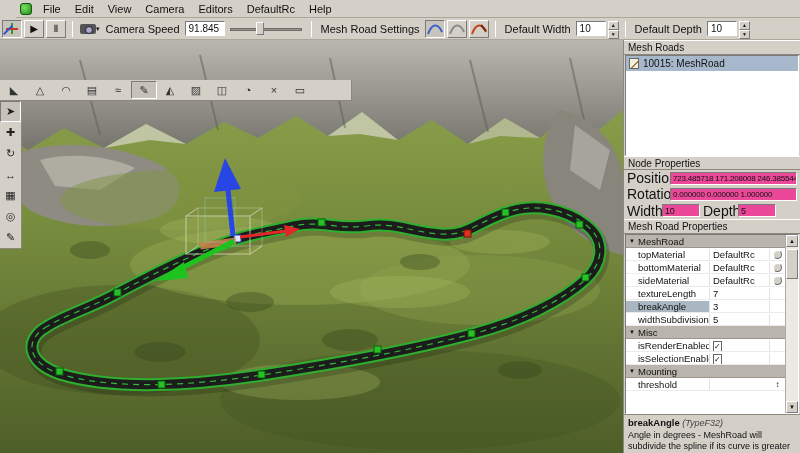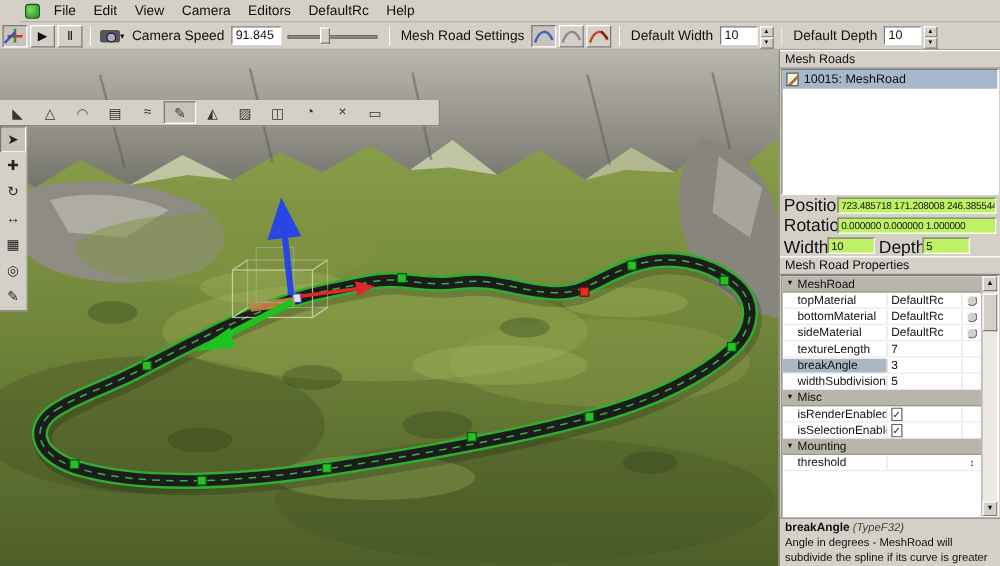--- a/index.html
+++ b/index.html
@@ -46,21 +46,21 @@
 
   
   .right { position:absolute; top:40px; left:623px; width:177px; height:413px; background:#d4d0c8; border-left:1px solid #8a887f; display:flex; flex-direction:column; font-size:10px; z-index:4; }
   .hdr { height:15px; flex:0 0 15px; display:flex; align-items:center; padding:0 4px; background:#d4d0c8; border-top:1px solid #fff; border-bottom:1px solid #8a887f; font-size:10px; }
   .listbox { flex:0 0 101px; background:#fff; border:1px solid; border-color:#7a7a7a #fff #fff #7a7a7a; margin:0 1px; overflow:hidden; }
   .listitem { height:15px; display:flex; align-items:center; gap:4px; padding:0 3px; }
   .listitem.sel { background:#a8b8cc; }
   .docico { width:10px; height:11px; background:linear-gradient(135deg,#f4f0e2 55%,#a87840 55%, #a87840 70%, #f4f0e2 70%); border:1px solid #6a6656; }
   .nprow { flex:0 0 16px; display:flex; align-items:center; gap:3px; padding:0 3px; }
   .nplabel { width:40px; font-size:14px; }
-  .npfield { flex:1; height:13px; background:#bef264; border:1px solid; border-color:#7a7a7a #fff #fff #7a7a7a; font-size:8px; letter-spacing:-0.2px; white-space:nowrap; overflow:hidden; display:flex; align-items:center; padding:0 2px; }
+  .npfield { flex:1; height:13px; background:#ec4899; border:1px solid; border-color:#7a7a7a #fff #fff #7a7a7a; font-size:8px; letter-spacing:-0.2px; white-space:nowrap; overflow:hidden; display:flex; align-items:center; padding:0 2px; }
   .npfield.small { flex:0 0 38px; font-size:9px; }
 
   .grid { flex:1 1 auto; display:flex; background:#fff; border:1px solid; border-color:#7a7a7a #fff #fff #7a7a7a; margin:0 1px; overflow:hidden; }
   .gridrows { flex:1; display:flex; flex-direction:column; }
   .grow { flex:0 0 13px; display:flex; align-items:center; border-bottom:1px solid #ebebeb; font-size:9.5px; }
   .grow.ghdr { background:#b9b5ac; border-bottom:1px solid #9a968d; font-size:9.5px; }
   .garr { width:12px; text-align:center; font-size:6px; }
   .gname { width:84px; padding-left:12px; border-right:1px solid #e2e2e2; overflow:hidden; white-space:nowrap; }
   .gname.sel { background:#aab6c2; }
   .gval { flex:1; padding-left:3px; border-right:1px solid #e2e2e2; overflow:hidden; white-space:nowrap; }
@@ -316,20 +316,23 @@
         <span>Mesh Roads</span>
       </div>
 
     <div class="listbox">
       <div class="listitem sel">
         <span class="docico"></span>
         <span>10015: MeshRoad</span>
       </div>
     </div>
 
+    <div class="hdr" style="flex-basis:14px;height:14px;">
+        <span>Node Properties</span>
+      </div>
 
     <div class="nprow">
       <span class="nplabel">Position</span>
       <span class="npfield">723.485718 171.208008 246.385544</span>
     </div>
     <div class="nprow">
       <span class="nplabel">Rotation</span>
       <span class="npfield">0.000000 0.000000 1.000000</span>
     </div>
     <div class="nprow" style="flex-basis:17px;">

